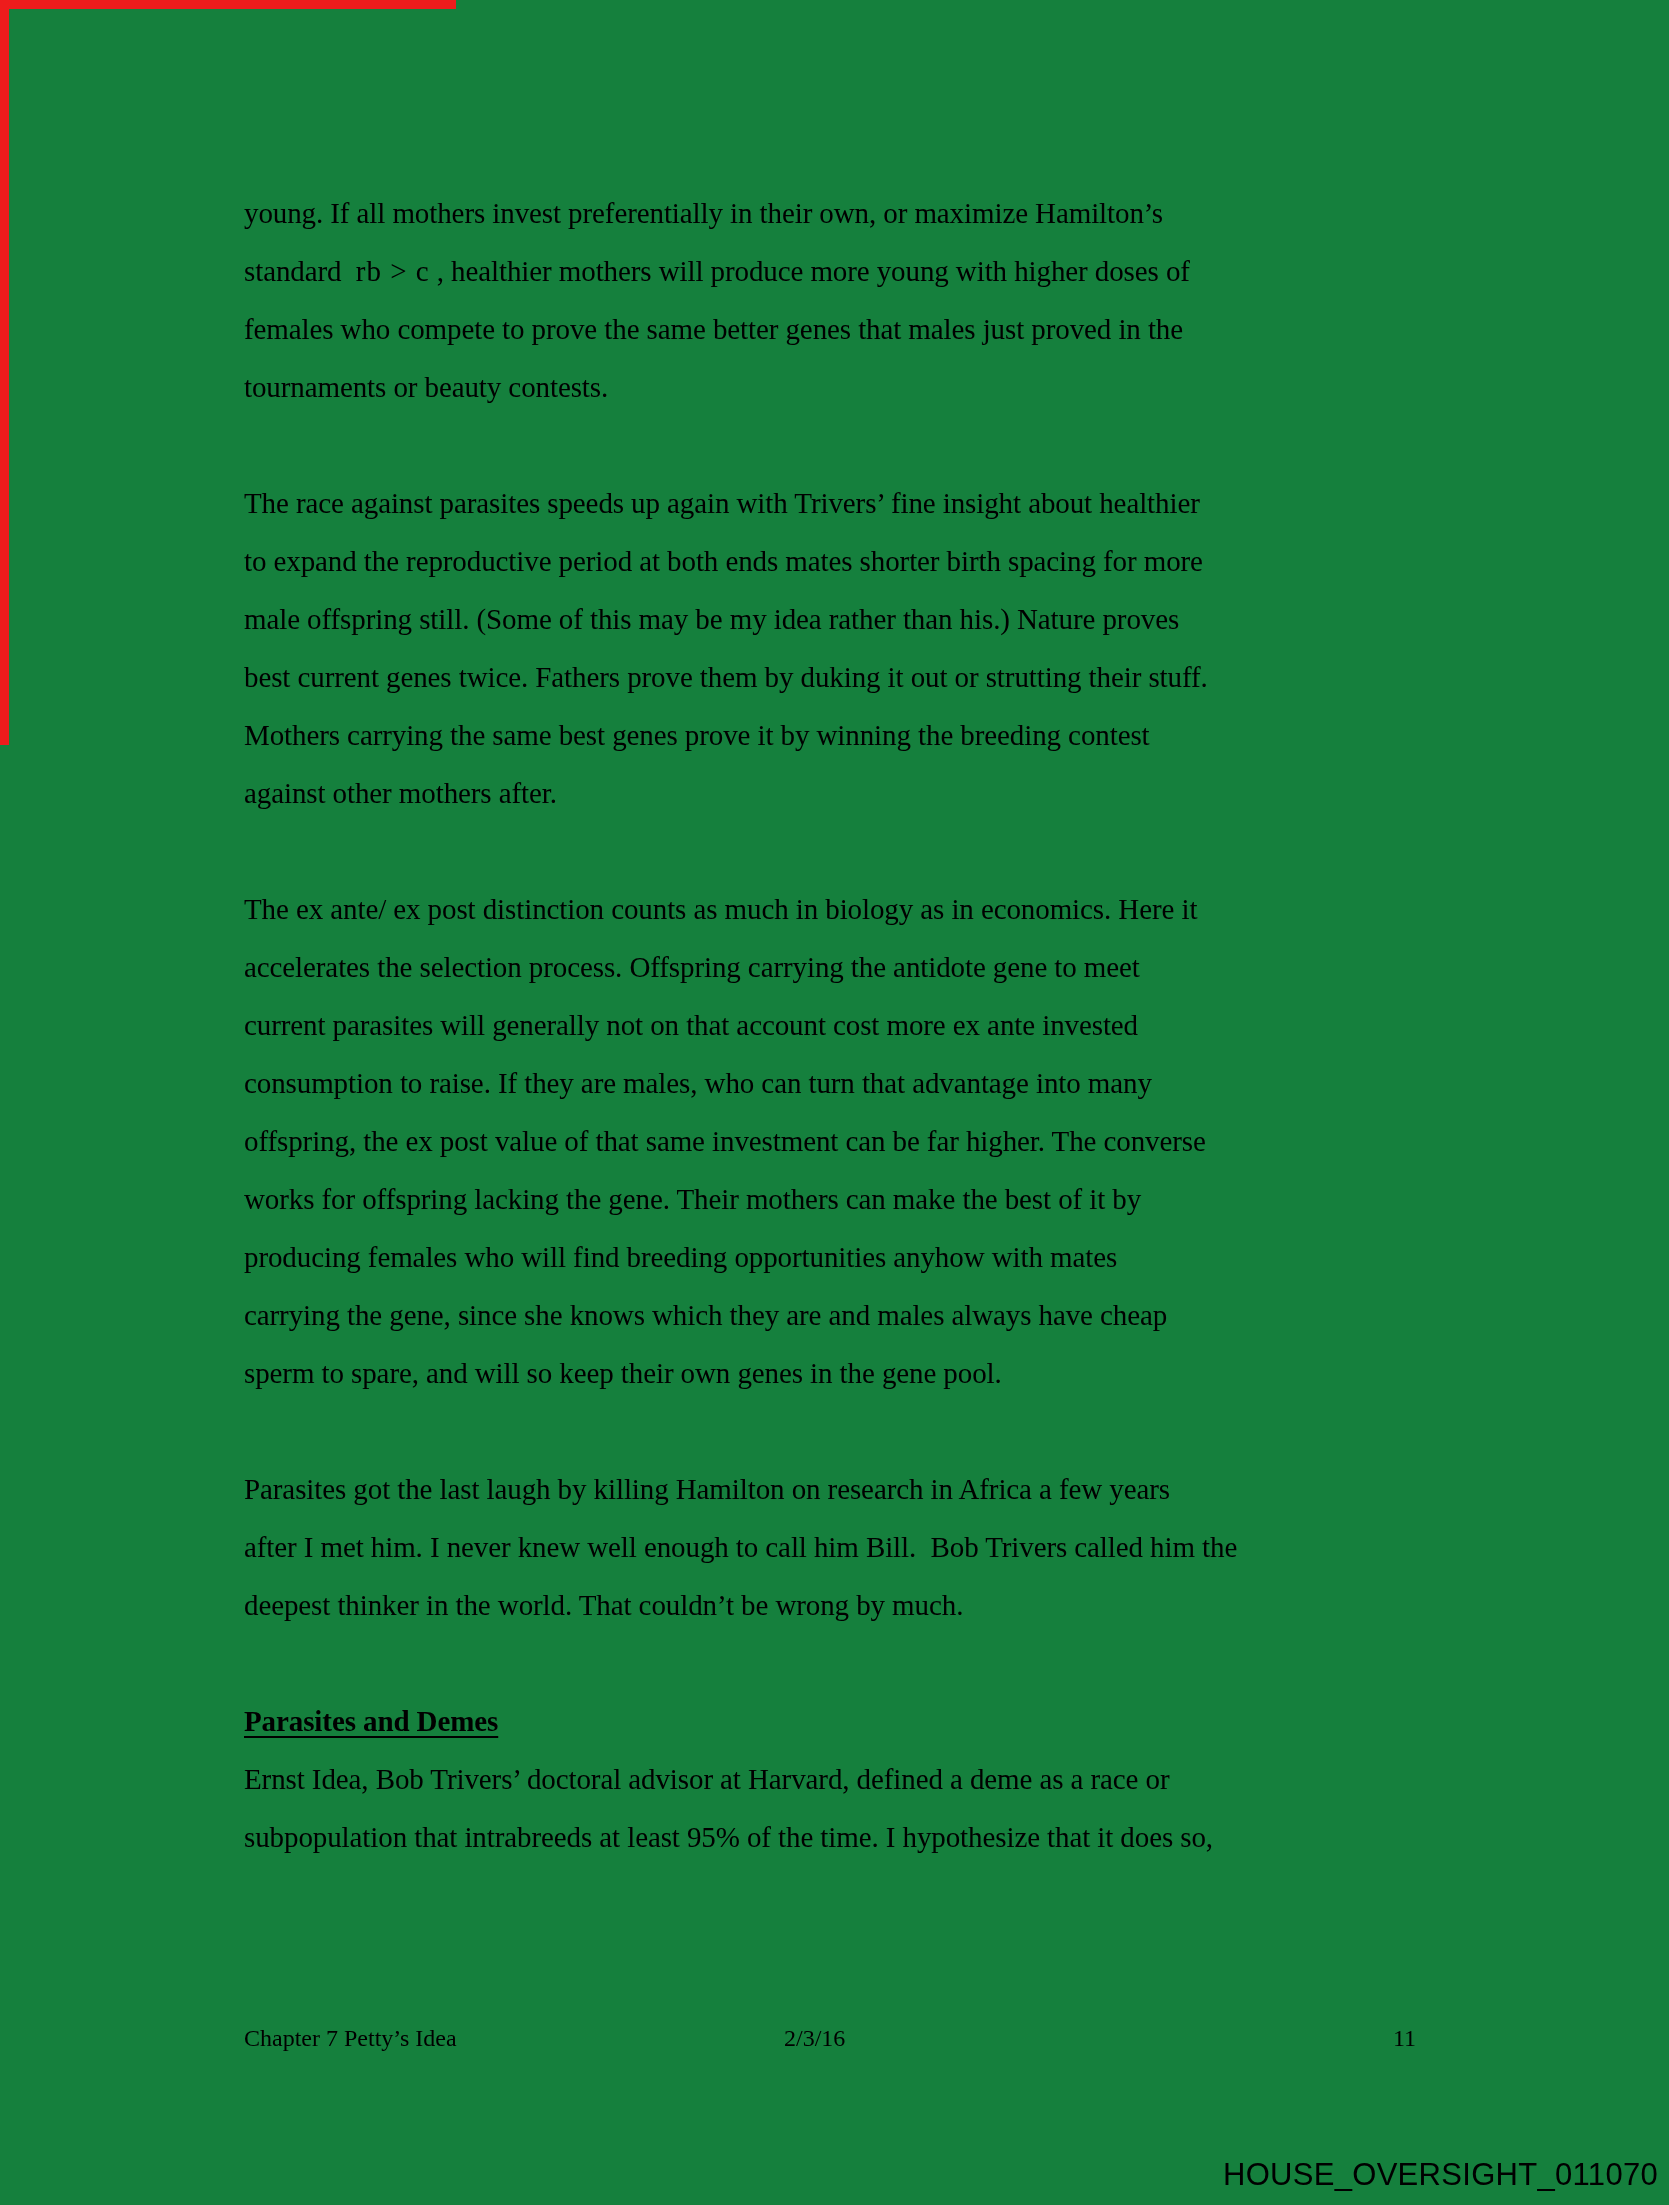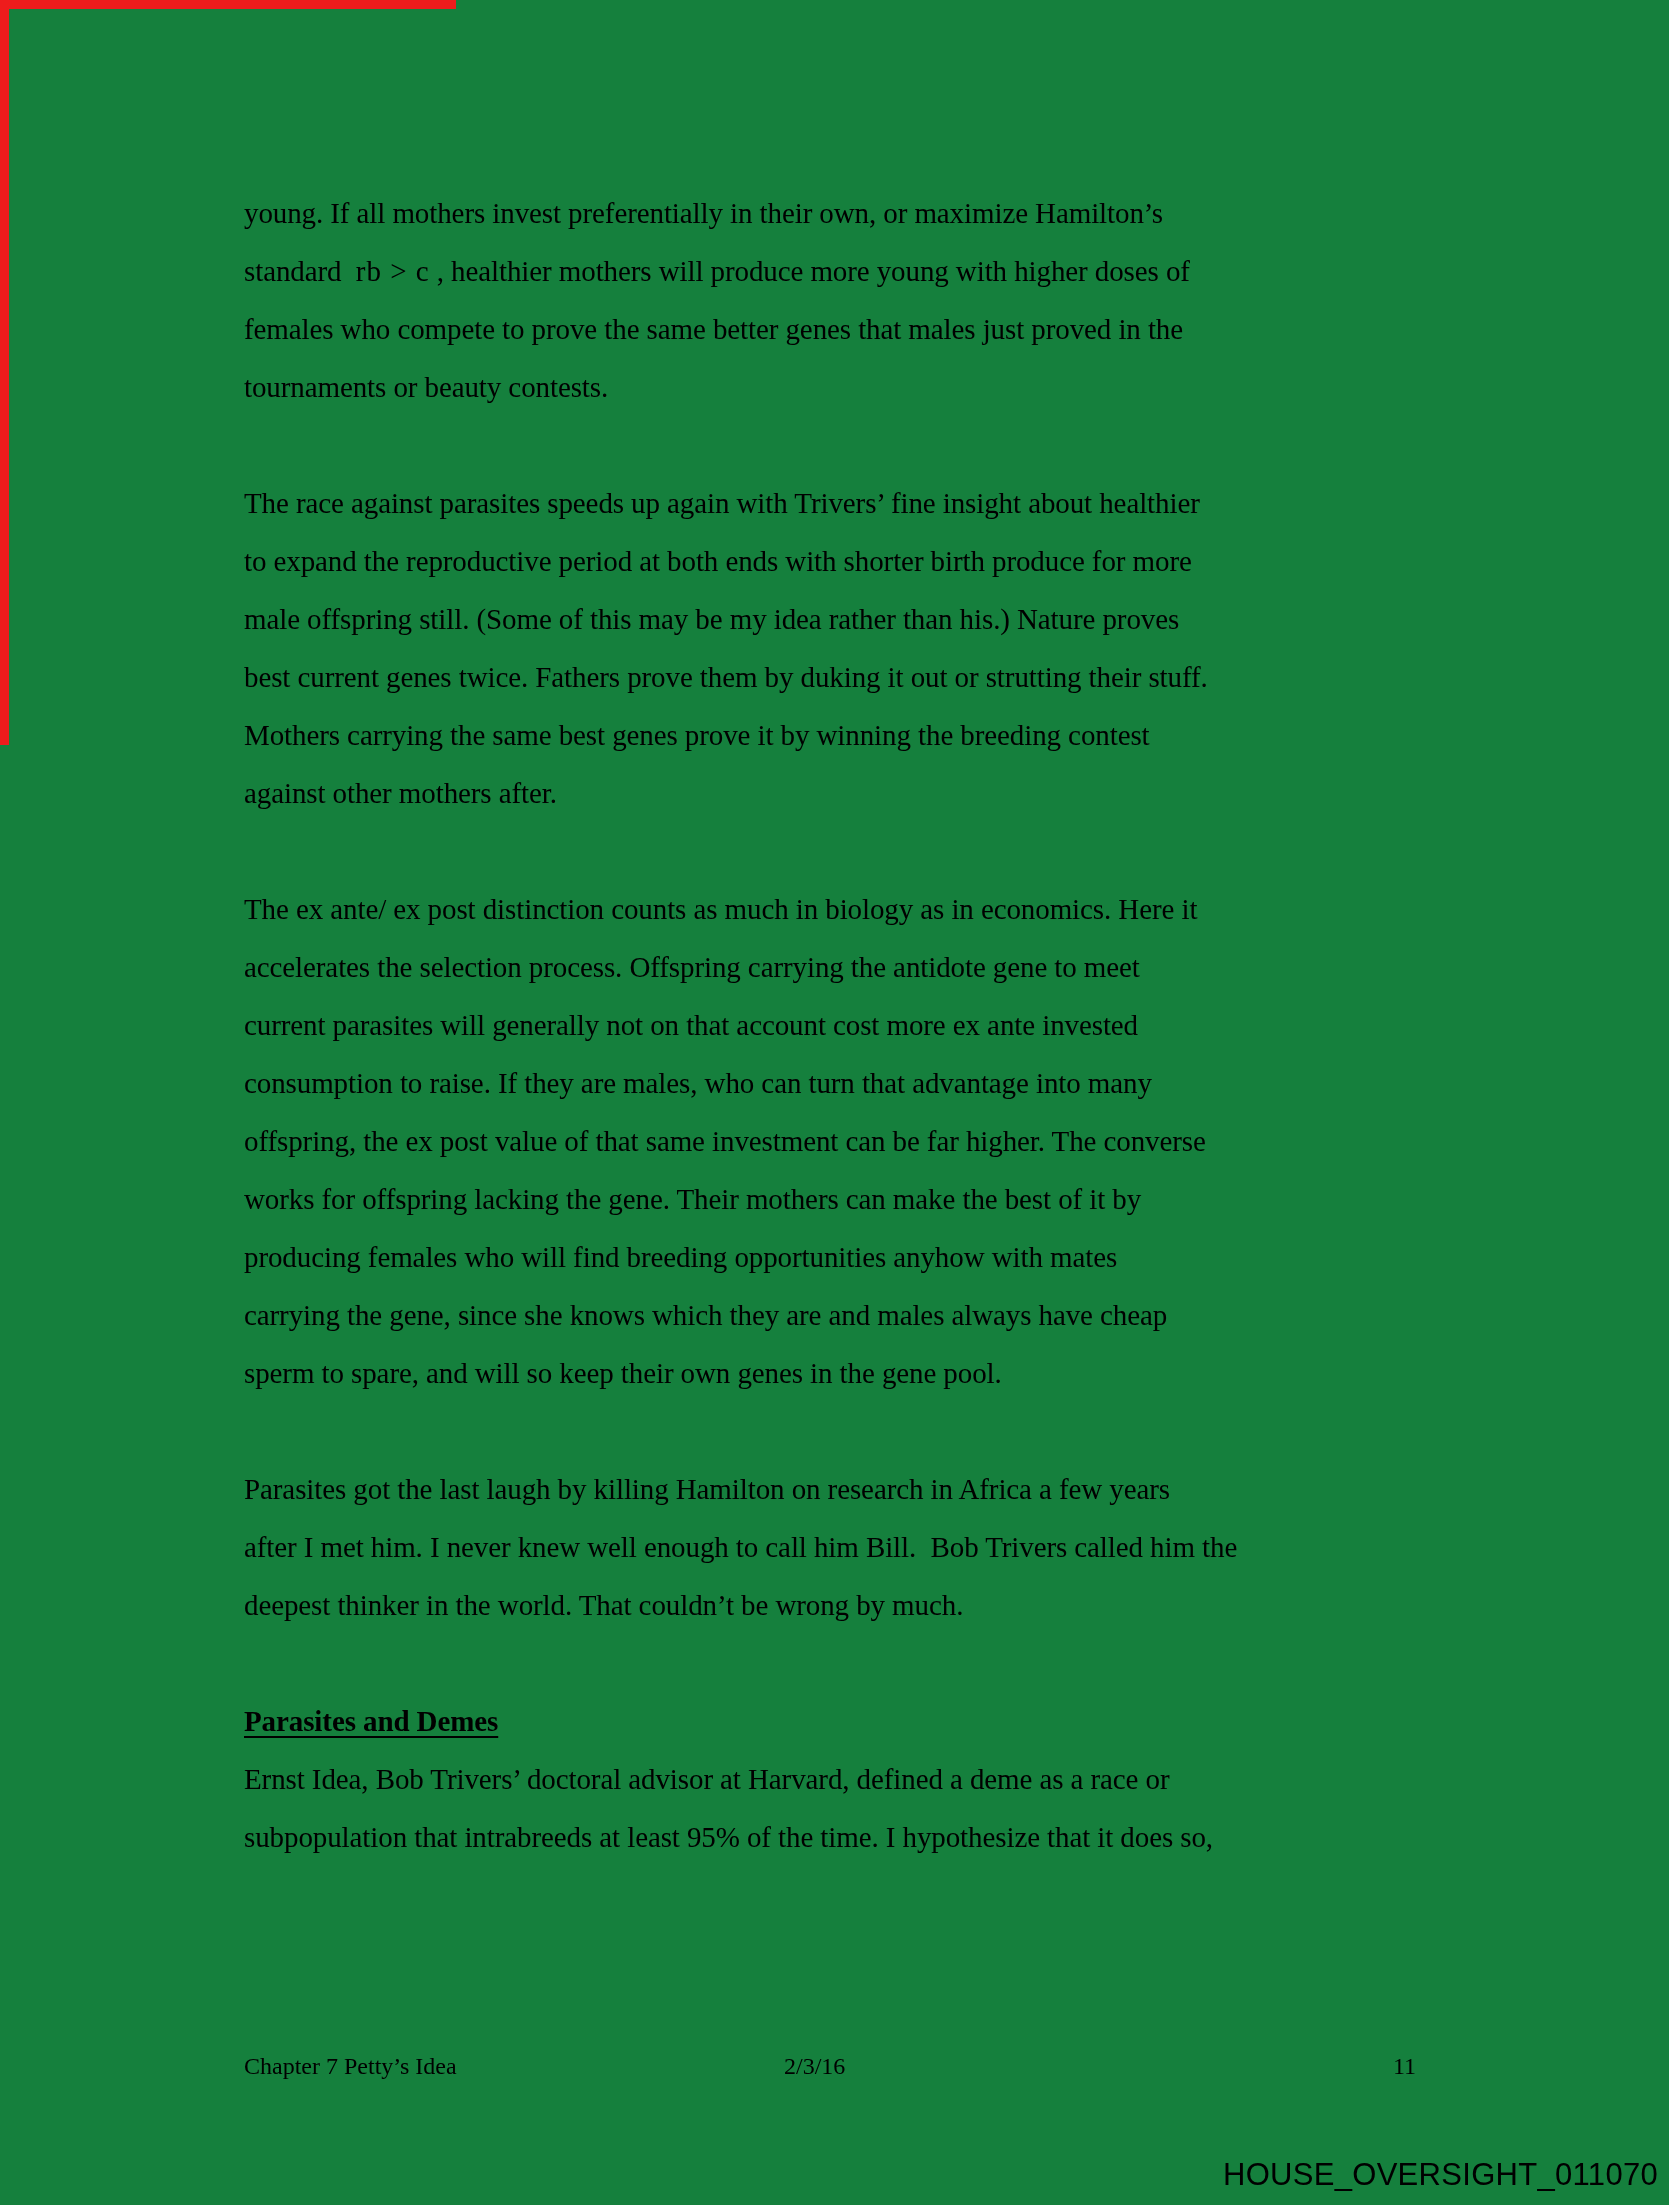--- a/index.html
+++ b/index.html
@@ -37,21 +37,20 @@
     text-underline-offset: 5.2px;
   }
   .seg-i { }
   .seg-formula { letter-spacing: 1px; }
   .footer-item {
     position: absolute;
     top: 2025px;
     font-size: 24px;
     line-height: 27.5px;
     white-space: pre;
-    margin-top: 28px;
   }
   .footer-left { left: 244px; }
   .footer-center { left: 784px; }
   .footer-right { left: 1393px; }
   .stamp {
     position: absolute;
     top: 2159px;
     right: 11px;
     font-family: "Liberation Sans", "DejaVu Sans", sans-serif;
     font-size: 31px;
@@ -70,21 +69,21 @@
 
   <div class="text-block" id="body-text">
       <div class="paragraph">
         <div class="line"><span>young. If all mothers invest preferentially in their own, or maximize Hamilton’s</span></div>
         <div class="line"><span>standard  </span><span class="seg-formula">rb &gt; c</span><span> , healthier mothers will produce more young with higher doses of</span></div>
         <div class="line"><span>females who compete to prove the same better genes that males just proved in the</span></div>
         <div class="line"><span>tournaments or beauty contests.</span></div>
       </div>
       <div class="paragraph">
         <div class="line"><span>The race against parasites speeds up again with Trivers’ fine insight about healthier</span></div>
-        <div class="line"><span>to expand the reproductive period at both ends with shorter birth produce for more</span></div>
+        <div class="line"><span>to expand the reproductive period at both ends mates shorter birth spacing for more</span></div>
         <div class="line"><span>male offspring still. (Some of this may be my idea rather than his.) Nature proves</span></div>
         <div class="line"><span>best current genes twice. Fathers prove them by duking it out or strutting their stuff.</span></div>
         <div class="line"><span>Mothers carrying the same best genes prove it by winning the breeding contest</span></div>
         <div class="line"><span>against other mothers after.</span></div>
       </div>
       <div class="paragraph">
         <div class="line"><span>The </span><span class="seg-i">ex ante/ ex post</span><span> distinction counts as much in biology as in economics. Here it</span></div>
         <div class="line"><span>accelerates the selection process. Offspring carrying the antidote gene to meet</span></div>
         <div class="line"><span>current parasites will generally not on that account cost more </span><span class="seg-i">ex ante</span><span> invested</span></div>
         <div class="line"><span>consumption to raise. If they are males, who can turn that advantage into many</span></div>

